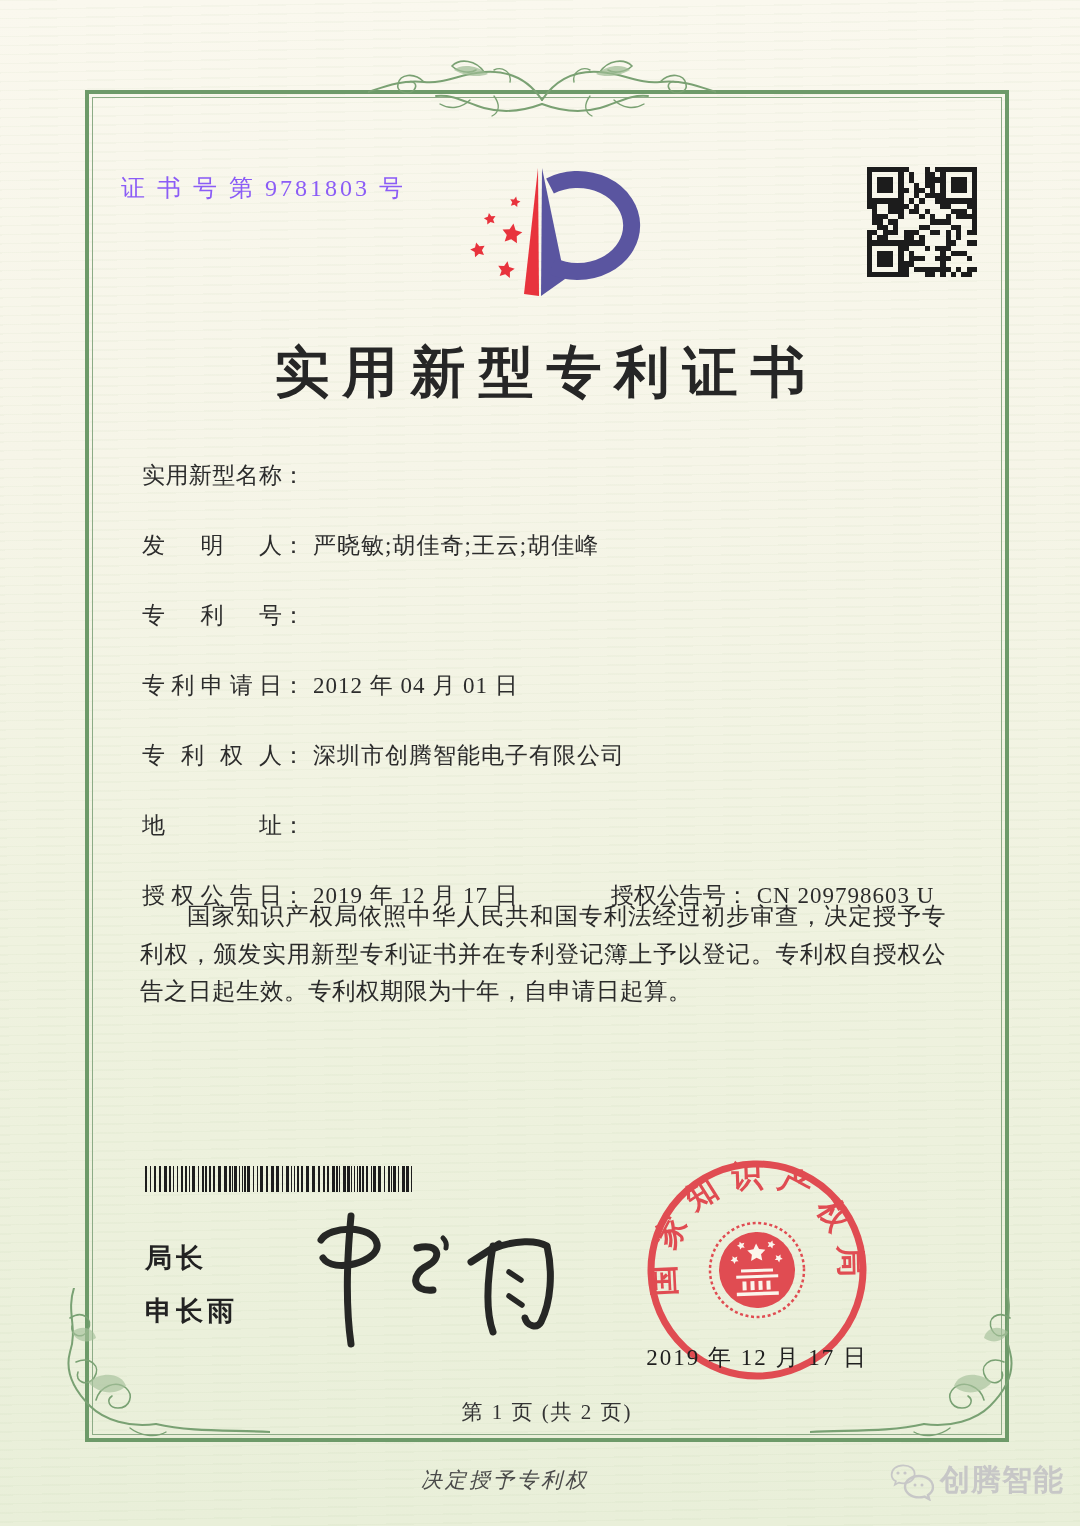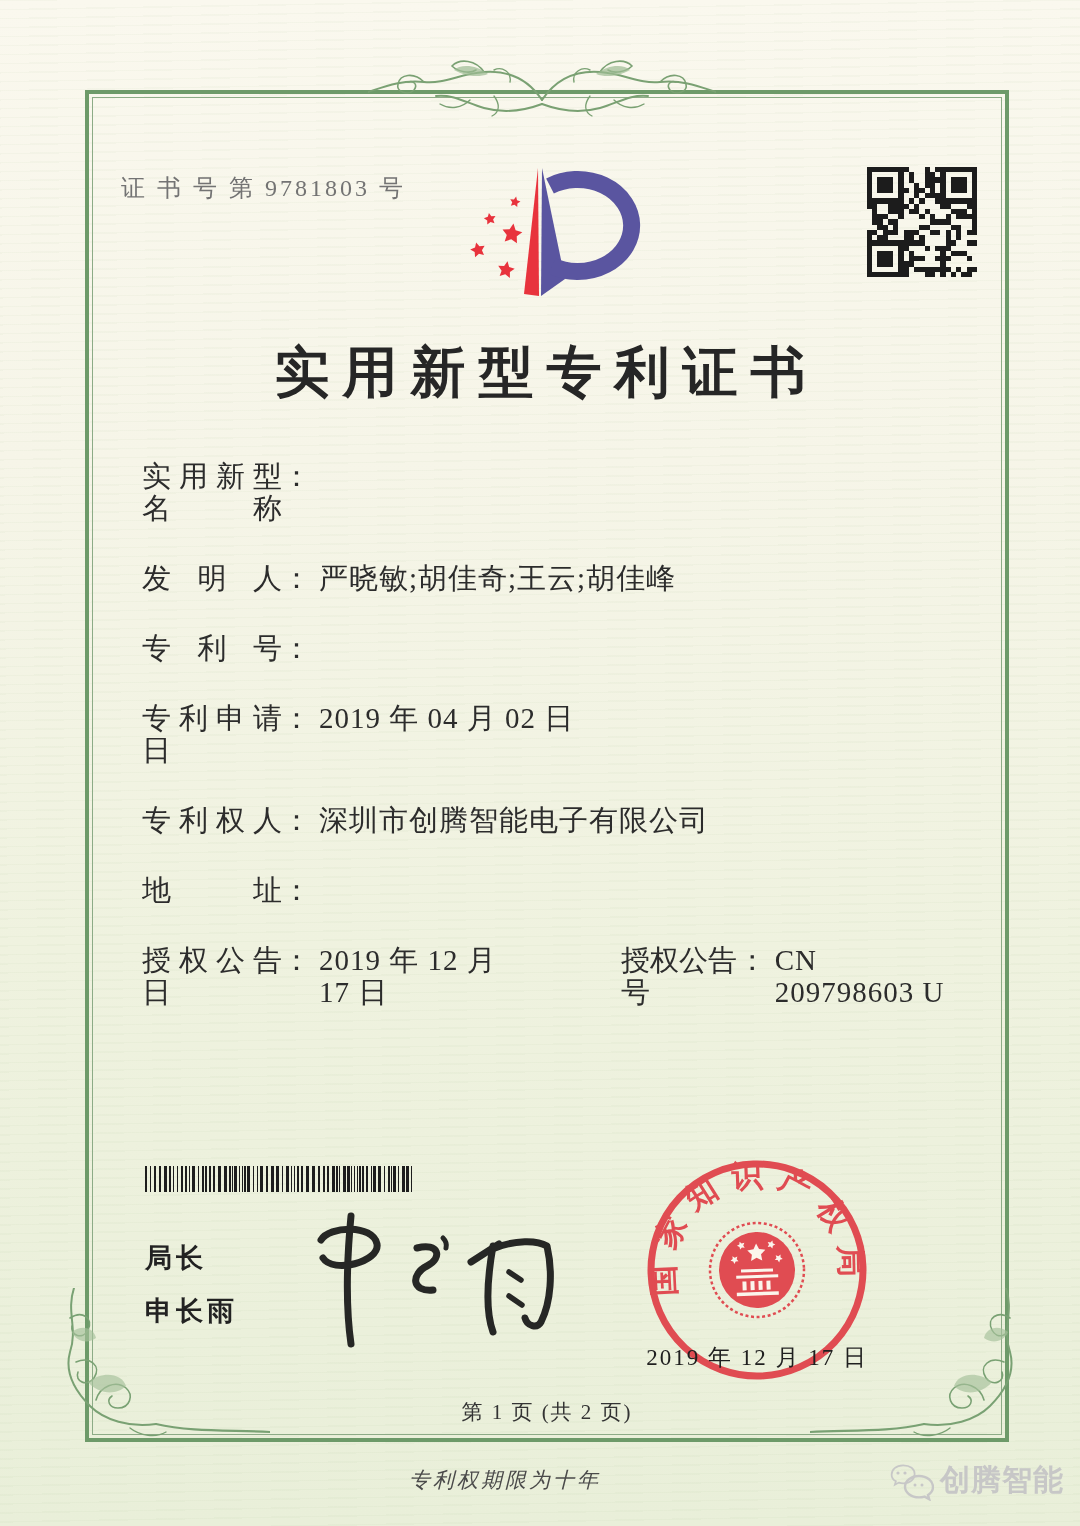--- a/index.html
+++ b/index.html
@@ -18,34 +18,34 @@
   
   .frame{
     position:absolute; left:85px; top:90px; width:924px; height:1352px;
     border:4px solid #6d9a69;
   }
   .frame-inner{
     position:absolute; inset:3px; border:1.5px solid #8cab86;
   }
   .cert-no{
     position:absolute; left:121px; top:172px;
-    font-size:24px; color:#737373; letter-spacing:3px;
+    font-size:24px; color:#8b5cf6; letter-spacing:3px;
   }
   
   .logo{ position:absolute; left:438px; top:152px; width:215px; height:178px; }
   
   .qr{ position:absolute; left:867px; top:167px; width:110px; height:110px; }
   .qr svg{ width:110px; height:110px; }
   .title{
     position:absolute; left:0; top:336px; width:1080px;
     text-align:center; font-size:55px; font-weight:bold; color:#262626;
     letter-spacing:13px; text-indent:13px;
   }
   
-  .fields{ position:absolute; left:142px; top:460px; width:810px; font-size:29px; color:#2c2c2c; }
+  .fields{ position:absolute; left:142px; top:460px; width:810px; font-size:23px; color:#2c2c2c; }
   .frow{ margin-bottom:38px; display:flex; align-items:flex-start; line-height:32px; }
   .flabel{ display:inline-block; width:140px; text-align:justify; text-align-last:justify; flex:none; }
   .fcolon{ flex:none; margin-right:8px; }
   .fvalue{ letter-spacing:1px; }
   .addr .fvalue{ max-width:630px; line-height:36px; }
   .row-grant{ display:flex; }
   .grant2{ margin-left:92px; display:flex; }
   
   .bodytext{
     position:absolute; left:140px; top:898px; width:806px;
@@ -424,21 +424,21 @@
       <span class="fcolon">：</span>
     <span class="fvalue">严晓敏;胡佳奇;王云;胡佳峰</span>
   </div>
   <div class="frow">
     <span class="flabel">专利号</span>
       <span class="fcolon">：</span>
   </div>
   <div class="frow">
     <span class="flabel">专利申请日</span>
       <span class="fcolon">：</span>
-    <span class="fvalue">2019 年 04 月 02 日</span>
+    <span class="fvalue">2012 年 04 月 01 日</span>
   </div>
   <div class="frow">
     <span class="flabel">专利权人</span>
       <span class="fcolon">：</span>
     <span class="fvalue">深圳市创腾智能电子有限公司</span>
   </div>
   <div class="frow addr">
     <span class="flabel">地址</span>
       <span class="fcolon">：</span>
   </div>
@@ -448,20 +448,21 @@
     <span class="fvalue">2019 年 12 月 17 日</span>
     <span class="grant2">
       <span>授权公告号</span>
         <span class="fcolon">：</span>
       <span class="fvalue">CN 209798603 U</span>
     </span>
   </div>
 </div>
 
 <div class="bodytext">
+  <p>国家知识产权局依照中华人民共和国专利法经过初步审查，决定授予专利权，颁发实用新型专利证书并在专利登记簿上予以登记。专利权自授权公告之日起生效。专利权期限为十年，自申请日起算。</p>
 </div>
 
 <div class="barcode" id="barcode">
     <i class="b" style="width:2px"></i>
     <i style="width:3px"></i>
     <i class="b" style="width:1px"></i>
     <i style="width:3px"></i>
     <i class="b" style="width:2px"></i>
     <i style="width:3px"></i>
     <i class="b" style="width:2px"></i>
@@ -635,21 +636,21 @@
       <rect x="-7" y="11" width="4" height="9"></rect>
       <rect x="1" y="11" width="4" height="9"></rect>
       <rect x="9" y="11" width="4" height="9"></rect>
       <rect x="-21" y="22" width="42" height="3.5"></rect>
     </g>
   </g>
 </svg>
 <div class="seal-date">2019 年 12 月 17 日</div>
 
 <div class="page-footer">第 1 页 (共 2 页)</div>
-<div class="back-note">专利权期限为十年</div>
+<div class="back-note">决定授予专利权</div>
 
 <div class="watermark">
   <svg width="46" height="40" viewBox="0 0 46 40">
     <g fill="none" stroke="#c7c7c7" stroke-width="2.4">
       <path d="M19,4 C9,4 3,10 3,17 c0,4 2,7 6,9 l-1.5,5 5.5,-3 c2,0.6 4,1 6,1 c10,0 16,-6 16,-13 S29,4 19,4 Z" transform="scale(0.72) translate(2,2)"></path>
       <path d="M31,14 c8,0 14,5 14,11 c0,3.4 -2,6.2 -5,8 l1.2,4.2 -4.6,-2.6 c-1.8,0.5 -3.6,0.8 -5.6,0.8 c-8,0 -14,-5 -14,-10.7 S23,14 31,14 Z" transform="translate(0,1)"></path>
     </g>
     <g fill="#c7c7c7">
       <circle cx="10" cy="12" r="1.6"></circle>
         <circle cx="17" cy="12" r="1.6"></circle>

